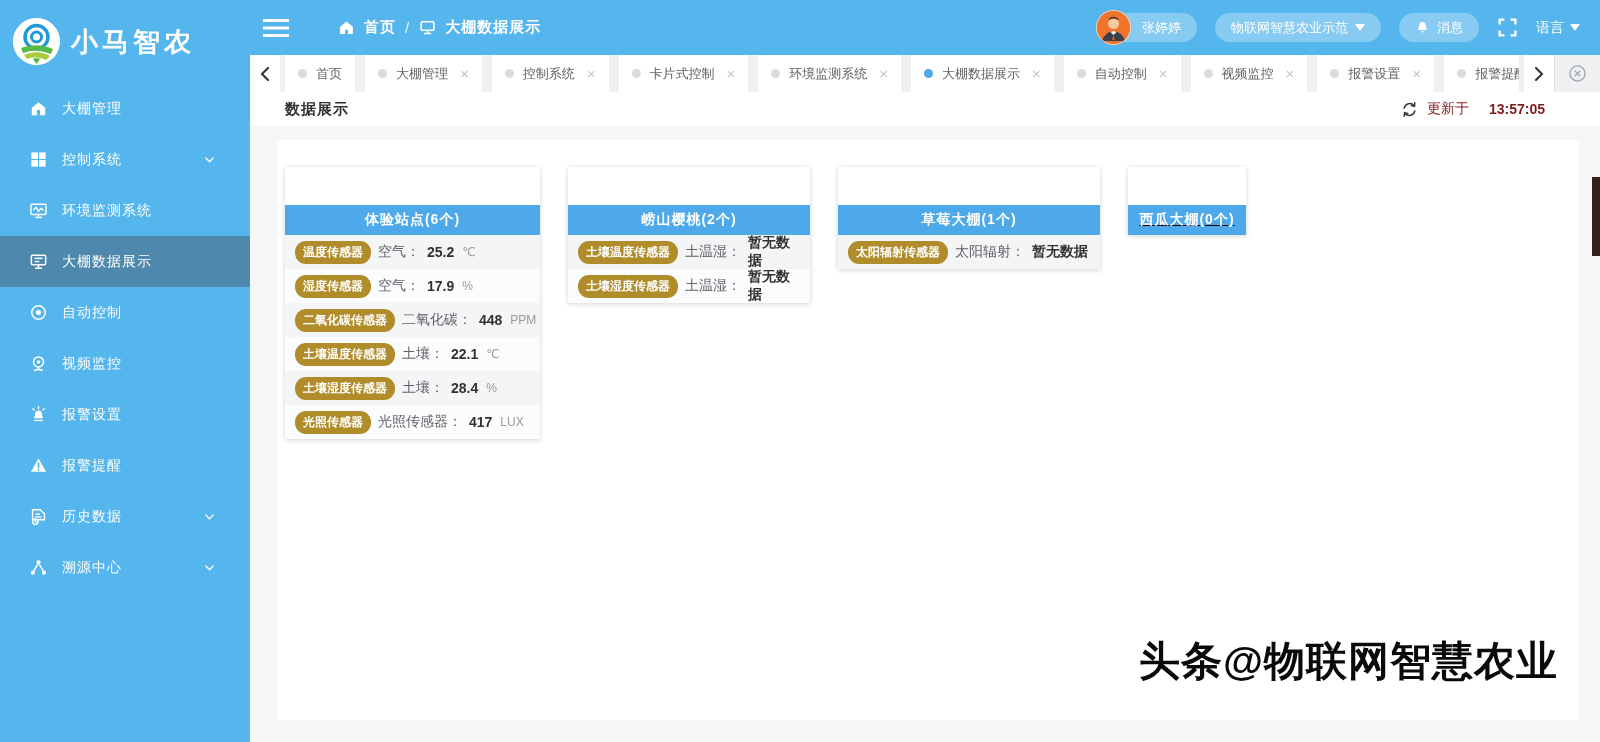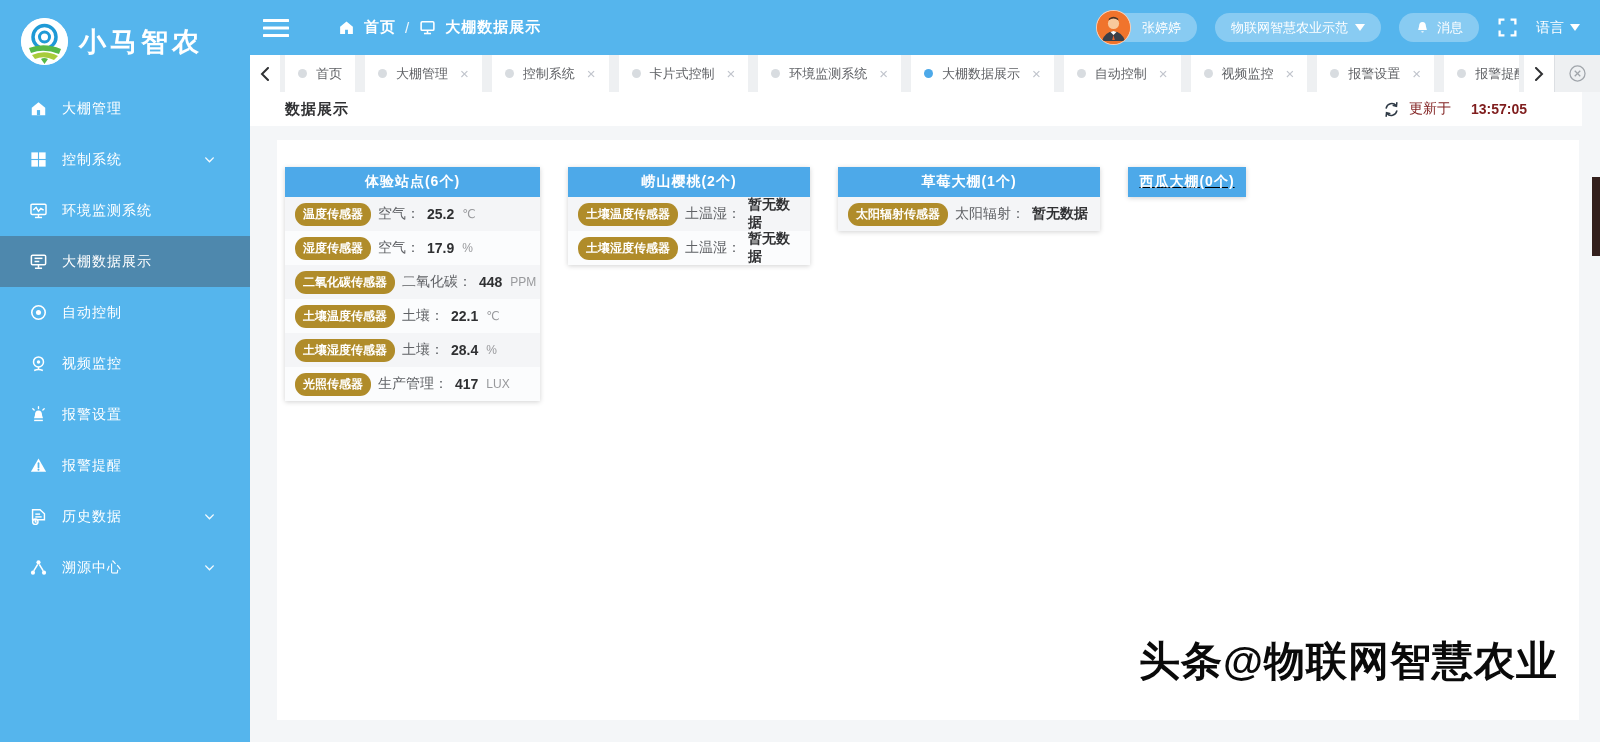--- a/index.html
+++ b/index.html
@@ -2,21 +2,21 @@
 <html><head>
 <meta charset="utf-8">
 <style>
   * { margin:0; padding:0; box-sizing:border-box; }
   html,body { width:1600px; height:742px; overflow:hidden; font-family:"Liberation Sans","DejaVu Sans",sans-serif; background:#f4f6f8; }
   .icon { display:inline-flex; align-items:center; justify-content:center; }
   .icon svg { display:block; }
 
   
   .sidebar { position:absolute; left:0; top:0; width:250px; height:742px; background:#55b5ed; z-index:5; }
-  .logo { height:83px; display:flex; align-items:center; padding-left:21px; gap:11px;text-align:right; }
+  .logo { height:83px; display:flex; align-items:center; padding-left:13px; gap:11px;text-align:right; }
   .logo-badge { width:47px; height:47px; border-radius:50%; background:#fff; position:relative; overflow:hidden; flex:none; }
   .logo-text { font-size:27px; font-weight:bold; color:#fff; letter-spacing:4px; }
   .side-item { height:51px; display:flex; align-items:center; padding:0 20px 0 28px; color:#fff; font-size:14px; cursor:pointer; }
   .side-item.active { background:#4e88ad; }
   .side-item .icon { width:20px; height:20px; margin-right:14px; color:#fff; flex:none; }
   .side-label { letter-spacing:1px; }
   .side-item .chev { margin-left:auto; width:14px; height:14px; opacity:.95; }
 
   
   .header { position:absolute; left:250px; right:0; top:0; height:55px; background:#55b5ed; display:flex; align-items:center; padding:0 20px 0 12px; color:#fff; }
@@ -39,36 +39,36 @@
   .tab-nav.right { margin-left:5px; }
   .tabs { display:flex; gap:10px; flex:1; overflow:hidden; }
   .tab { background:#fff; display:flex; align-items:center; gap:9px; padding:0 13px; font-size:13px; color:#606266; white-space:nowrap; cursor:pointer; flex:none; }
   .tab .dot { width:9px; height:9px; border-radius:50%; background:#d8dce0; flex:none; }
   .tab.active .dot { background:#4da9e9; }
   .tab .tab-close { color:#c0c4cc; font-size:15px; line-height:1; margin-left:3px; }
   .tab.truncated { max-width:86px; overflow:hidden; }
   .close-all { width:46px; border-left:1px solid #dcdfe3; display:flex; align-items:center; justify-content:center; color:#909399; cursor:pointer; flex:none; }
 
   
-  .titlebar { position:absolute; left:250px; right:18px; top:92px; height:34px; background:#fff; display:flex; align-items:center; padding:0 55px 0 35px; }
+  .titlebar { position:absolute; left:250px; right:0; top:92px; height:34px; background:#fff; display:flex; align-items:center; padding:0 55px 0 35px; }
   .page-title { font-size:15px; font-weight:bold; color:#303133; letter-spacing:1px; }
   .update { margin-left:auto; display:flex; align-items:center; gap:9px; color:#7f1d1d; font-size:14px; }
   .update .icon { width:17px; height:17px; color:#2f3a46; cursor:pointer; }
   .update .time { font-weight:bold;margin-left:11px; }
 
   
   .content-bg { position:absolute; left:250px; right:0; top:126px; bottom:0; background:#f4f6f8; }
   .panel { position:absolute; left:277px; top:140px; width:1302px; height:580px; background:#fff; }
   .cards { display:flex; gap:28px; padding:27px 0 0 8px; align-items:flex-start; }
   .card { box-shadow:0 1px 5px rgba(0,0,0,.18); background:#fff; }
   .cards .card:nth-child(1){ width:255px; }
   .cards .card:nth-child(2){ width:242px; }
   .cards .card:nth-child(3){ width:262px; }
   .cards .card:nth-child(4){ width:118px;text-decoration:underline; }
-  .card-header { height:30px; background:#4da9e9; color:#fff; font-weight:bold; font-size:14px; display:flex; align-items:center; justify-content:center; letter-spacing:1px; }
+  .card-header { height:30px; background:#4da9e9; color:#fff; font-weight:bold; font-size:14px; display:flex; align-items:center; justify-content:center; letter-spacing:1px;margin-top:38px; }
   .card-row { height:34px; display:flex; align-items:center; padding:0 10px; gap:7px; }
   .card .rows .card-row:nth-child(odd){ background:#f4f5f7; }
   .card .rows .card-row:nth-child(even){ background:#fbfcfd; }
   .badge { background:#b08c2a; color:#fff; font-size:12px; font-weight:bold; padding:3px 8px; border-radius:11px; white-space:nowrap; flex:none; }
   .row-label { color:#606266; font-size:14px; white-space:nowrap; }
   .row-value { color:#303133; font-weight:bold; font-size:14px; }
   .row-unit { color:#98999c; font-size:12px; margin-left:1px; }
 
   .watermark { position:absolute; right:42px; top:634px; font-size:41px; font-weight:bold; color:#0a0a0a; letter-spacing:1px; z-index:20; white-space:nowrap; }
   .scroll-thumb { position:absolute; left:1592px; top:177px; width:8px; height:79px; background:#33201d; z-index:30; }
@@ -416,21 +416,21 @@
             <span class="row-unit">℃</span>
           </div>
           <div class="card-row">
             <span class="badge">土壤湿度传感器</span>
             <span class="row-label">土壤：</span>
             <span class="row-value">28.4</span>
             <span class="row-unit">%</span>
           </div>
           <div class="card-row">
             <span class="badge">光照传感器</span>
-            <span class="row-label">生产管理：</span>
+            <span class="row-label">光照传感器：</span>
             <span class="row-value">417</span>
             <span class="row-unit">LUX</span>
           </div>
         </div>
       </div>
       <div class="card">
         <div class="card-header">崂山樱桃(2个)</div>
         <div class="rows">
           <div class="card-row">
             <span class="badge">土壤温度传感器</span>

